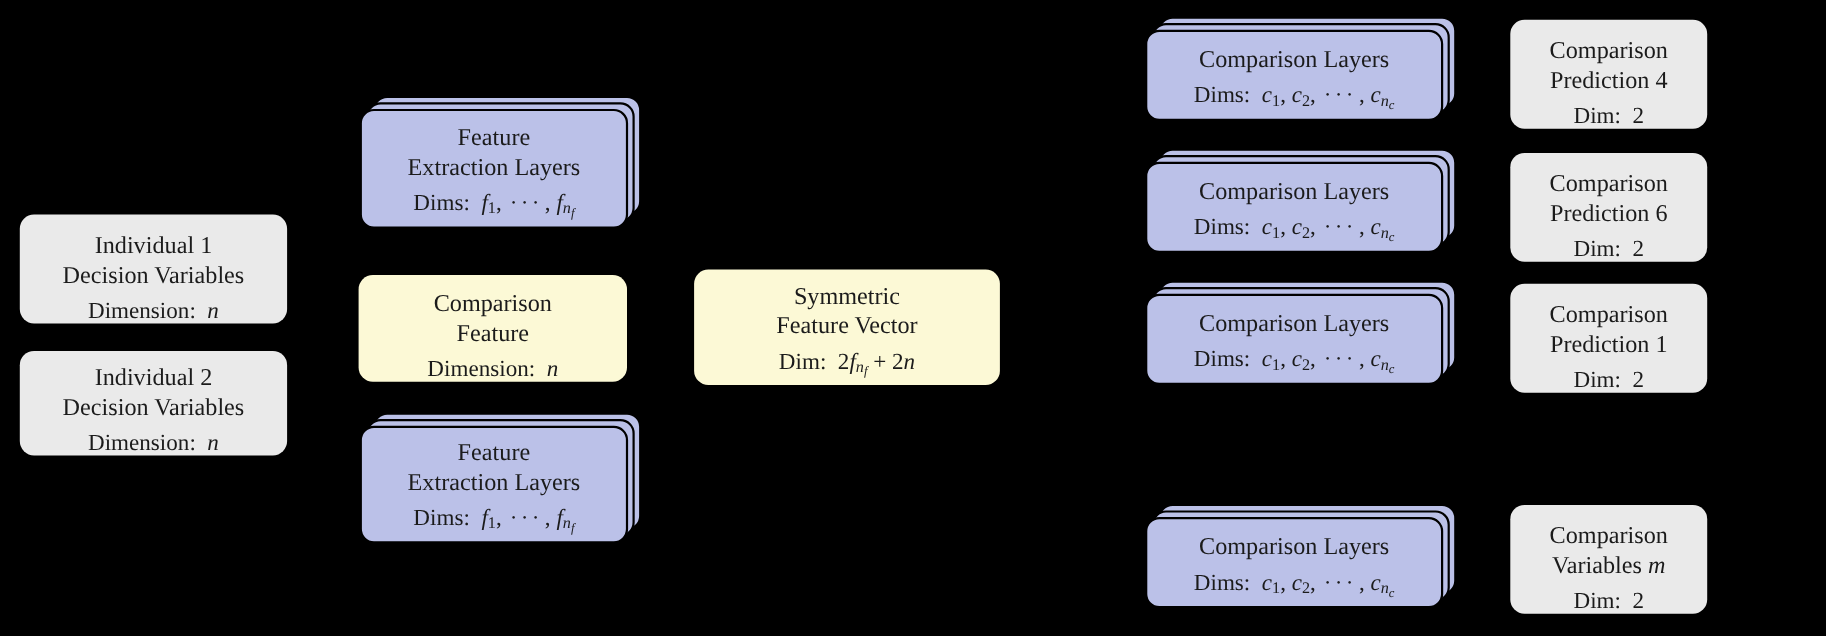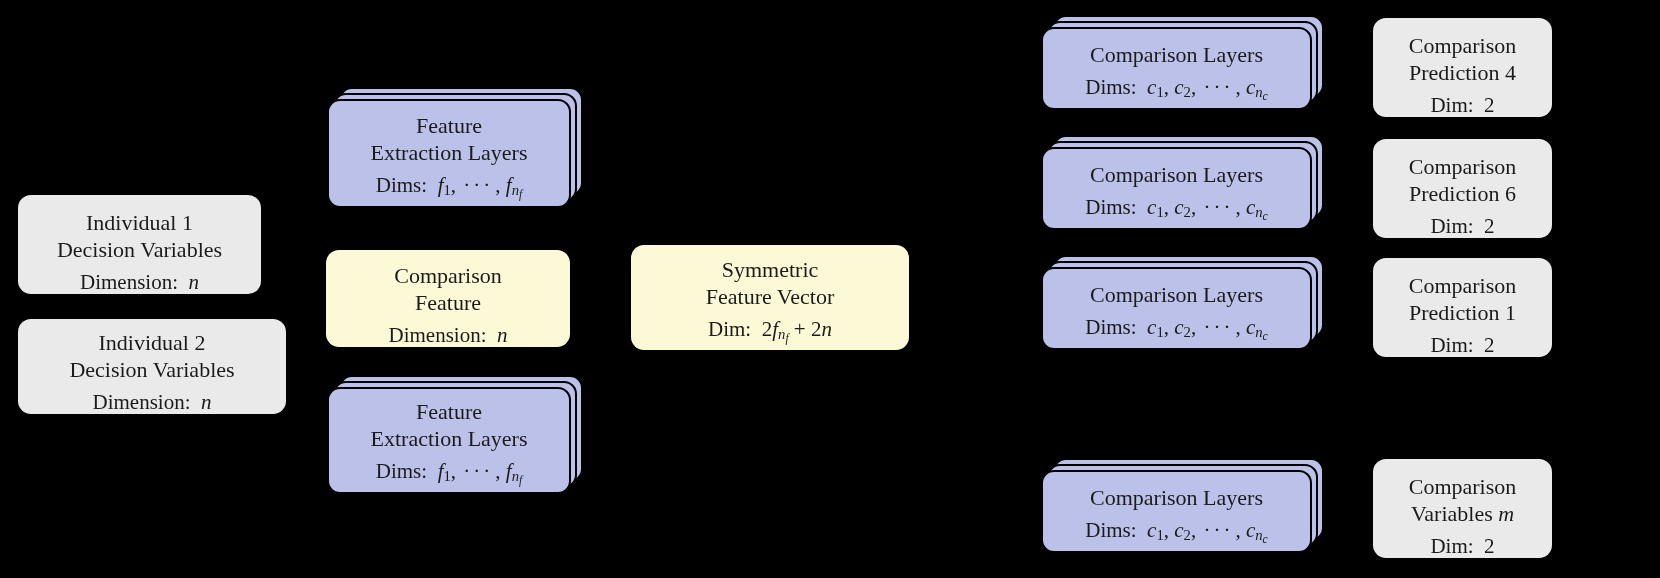--- a/index.html
+++ b/index.html
@@ -37,21 +37,21 @@
 <body>
 
 <div class="canvas">
 
   <div class="box gray" style="left:18px;top:195px;width:243px;height:99px">
     <div class="tline"><span>Individual 1</span></div>
     <div class="tline"><span>Decision Variables</span></div>
     <div class="dims"><span>Dimension:&nbsp; </span><span class="seg-i">n</span></div>
   </div>
 
-  <div class="box gray" style="left:18px;top:319px;width:268px;height:95px">
+  <div class="box gray" style="left:18px;top:319px;width:243px;height:95px">
     <div class="tline"><span>Individual 2</span></div>
     <div class="tline"><span>Decision Variables</span></div>
     <div class="dims"><span>Dimension:&nbsp; </span><span class="seg-i">n</span></div>
   </div>
 
   <div class="stack" style="left:327px;top:99px;width:244px;height:109px">
     <div class="sheet s2"></div>
     <div class="sheet s1"></div>
     <div class="box blue">
       <div class="tline"><span>Feature</span></div>

